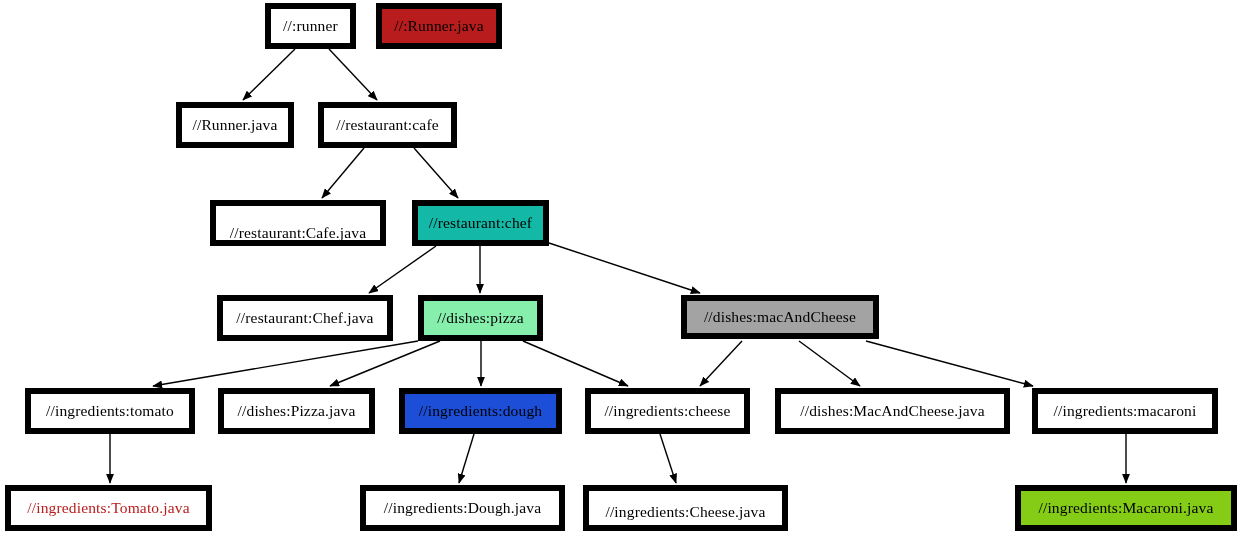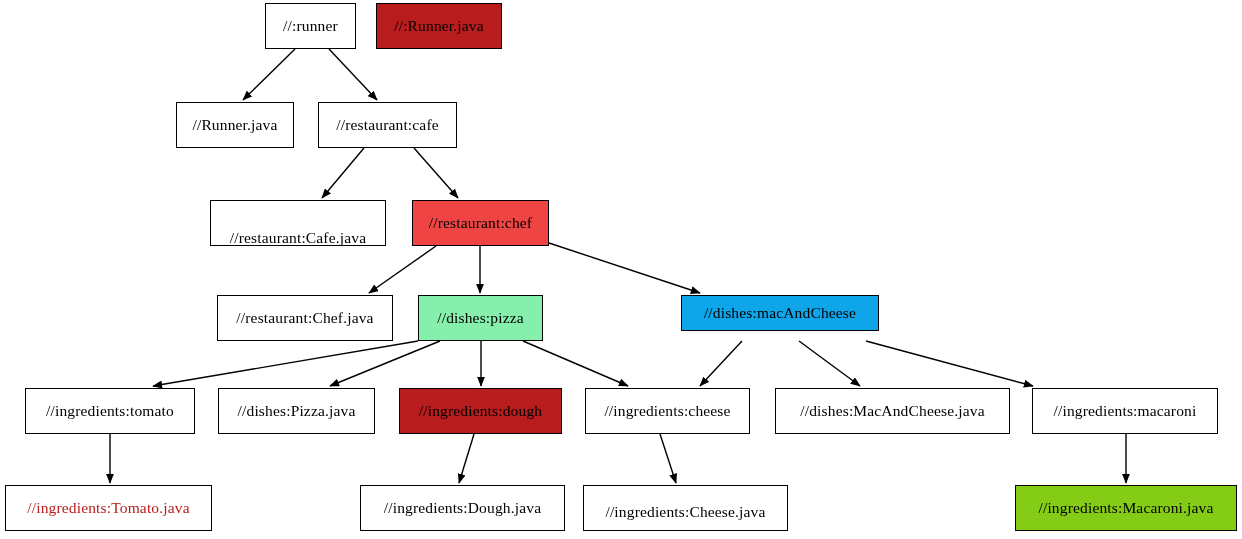--- a/index.html
+++ b/index.html
@@ -20,21 +20,21 @@
     left: 0;
     top: 0;
     width: 1242px;
     height: 539px;
     pointer-events: none;
   }
   .graph-node {
     position: absolute;
     box-sizing: border-box;
     background: #ffffff;
-    border: 1px solid #fca5a5;
+    border: 6px solid #fca5a5;
     display: flex;
     align-items: center;
     justify-content: center;
     color: #000000;
     font-size: 15.5px;
     line-height: 1;
     white-space: nowrap;
     letter-spacing: 0.01em;
   }
   .node-label {
@@ -84,39 +84,39 @@
       </div>
       <div class="graph-node" style="left: 176px; top: 102px; width: 118px; height: 46px; background: rgb(255, 255, 255); border-color: rgb(0, 0, 0);">
         <span class="node-label" style="color: rgb(0, 0, 0);">//Runner.java</span>
       </div>
       <div class="graph-node" style="left: 318px; top: 102px; width: 139px; height: 46px; background: rgb(255, 255, 255); border-color: rgb(0, 0, 0);">
         <span class="node-label" style="color: rgb(0, 0, 0);">//restaurant:cafe</span>
       </div>
       <div class="graph-node" style="left: 210px; top: 200px; width: 176px; height: 46px; background: rgb(255, 255, 255); border-color: rgb(0, 0, 0); align-items: flex-end;">
         <span class="node-label" style="color: rgb(0, 0, 0);">//restaurant:Cafe.java</span>
       </div>
-      <div class="graph-node" style="left: 412px; top: 200px; width: 137px; height: 46px; background: #ef4444; border-color: rgb(0, 0, 0);">
+      <div class="graph-node" style="left: 412px; top: 200px; width: 137px; height: 46px; background: #14b8a6; border-color: rgb(0, 0, 0);">
         <span class="node-label" style="color: rgb(0, 0, 0);">//restaurant:chef</span>
       </div>
       <div class="graph-node" style="left: 217px; top: 295px; width: 176px; height: 46px; background: rgb(255, 255, 255); border-color: rgb(0, 0, 0);">
         <span class="node-label" style="color: rgb(0, 0, 0);">//restaurant:Chef.java</span>
       </div>
       <div class="graph-node" style="left: 418px; top: 295px; width: 125px; height: 46px; background: #86efac; border-color: rgb(0, 0, 0);">
         <span class="node-label" style="color: rgb(0, 0, 0);">//dishes:pizza</span>
       </div>
-      <div class="graph-node" style="left: 681px; top: 295px; width: 198px; height: 36px; background: #0ea5e9; border-color: rgb(0, 0, 0);">
+      <div class="graph-node" style="left: 681px; top: 295px; width: 198px; height: 44px; background: #a3a3a3; border-color: rgb(0, 0, 0);">
         <span class="node-label" style="color: rgb(0, 0, 0);">//dishes:macAndCheese</span>
       </div>
       <div class="graph-node" style="left: 25px; top: 388px; width: 170px; height: 46px; background: rgb(255, 255, 255); border-color: rgb(0, 0, 0);">
         <span class="node-label" style="color: rgb(0, 0, 0);">//ingredients:tomato</span>
       </div>
       <div class="graph-node" style="left: 218px; top: 388px; width: 157px; height: 46px; background: rgb(255, 255, 255); border-color: rgb(0, 0, 0);">
         <span class="node-label" style="color: rgb(0, 0, 0);">//dishes:Pizza.java</span>
       </div>
-      <div class="graph-node" style="left: 399px; top: 388px; width: 163px; height: 46px; background: #b91c1c; border-color: rgb(0, 0, 0);">
+      <div class="graph-node" style="left: 399px; top: 388px; width: 163px; height: 46px; background: #1d4ed8; border-color: rgb(0, 0, 0);">
         <span class="node-label" style="color: rgb(0, 0, 0);">//ingredients:dough</span>
       </div>
       <div class="graph-node" style="left: 585px; top: 388px; width: 165px; height: 46px; background: rgb(255, 255, 255); border-color: rgb(0, 0, 0);">
         <span class="node-label" style="color: rgb(0, 0, 0);">//ingredients:cheese</span>
       </div>
       <div class="graph-node" style="left: 775px; top: 388px; width: 235px; height: 46px; background: rgb(255, 255, 255); border-color: rgb(0, 0, 0);">
         <span class="node-label" style="color: rgb(0, 0, 0);">//dishes:MacAndCheese.java</span>
       </div>
       <div class="graph-node" style="left: 1032px; top: 388px; width: 186px; height: 46px; background: rgb(255, 255, 255); border-color: rgb(0, 0, 0);">
         <span class="node-label" style="color: rgb(0, 0, 0);">//ingredients:macaroni</span>

